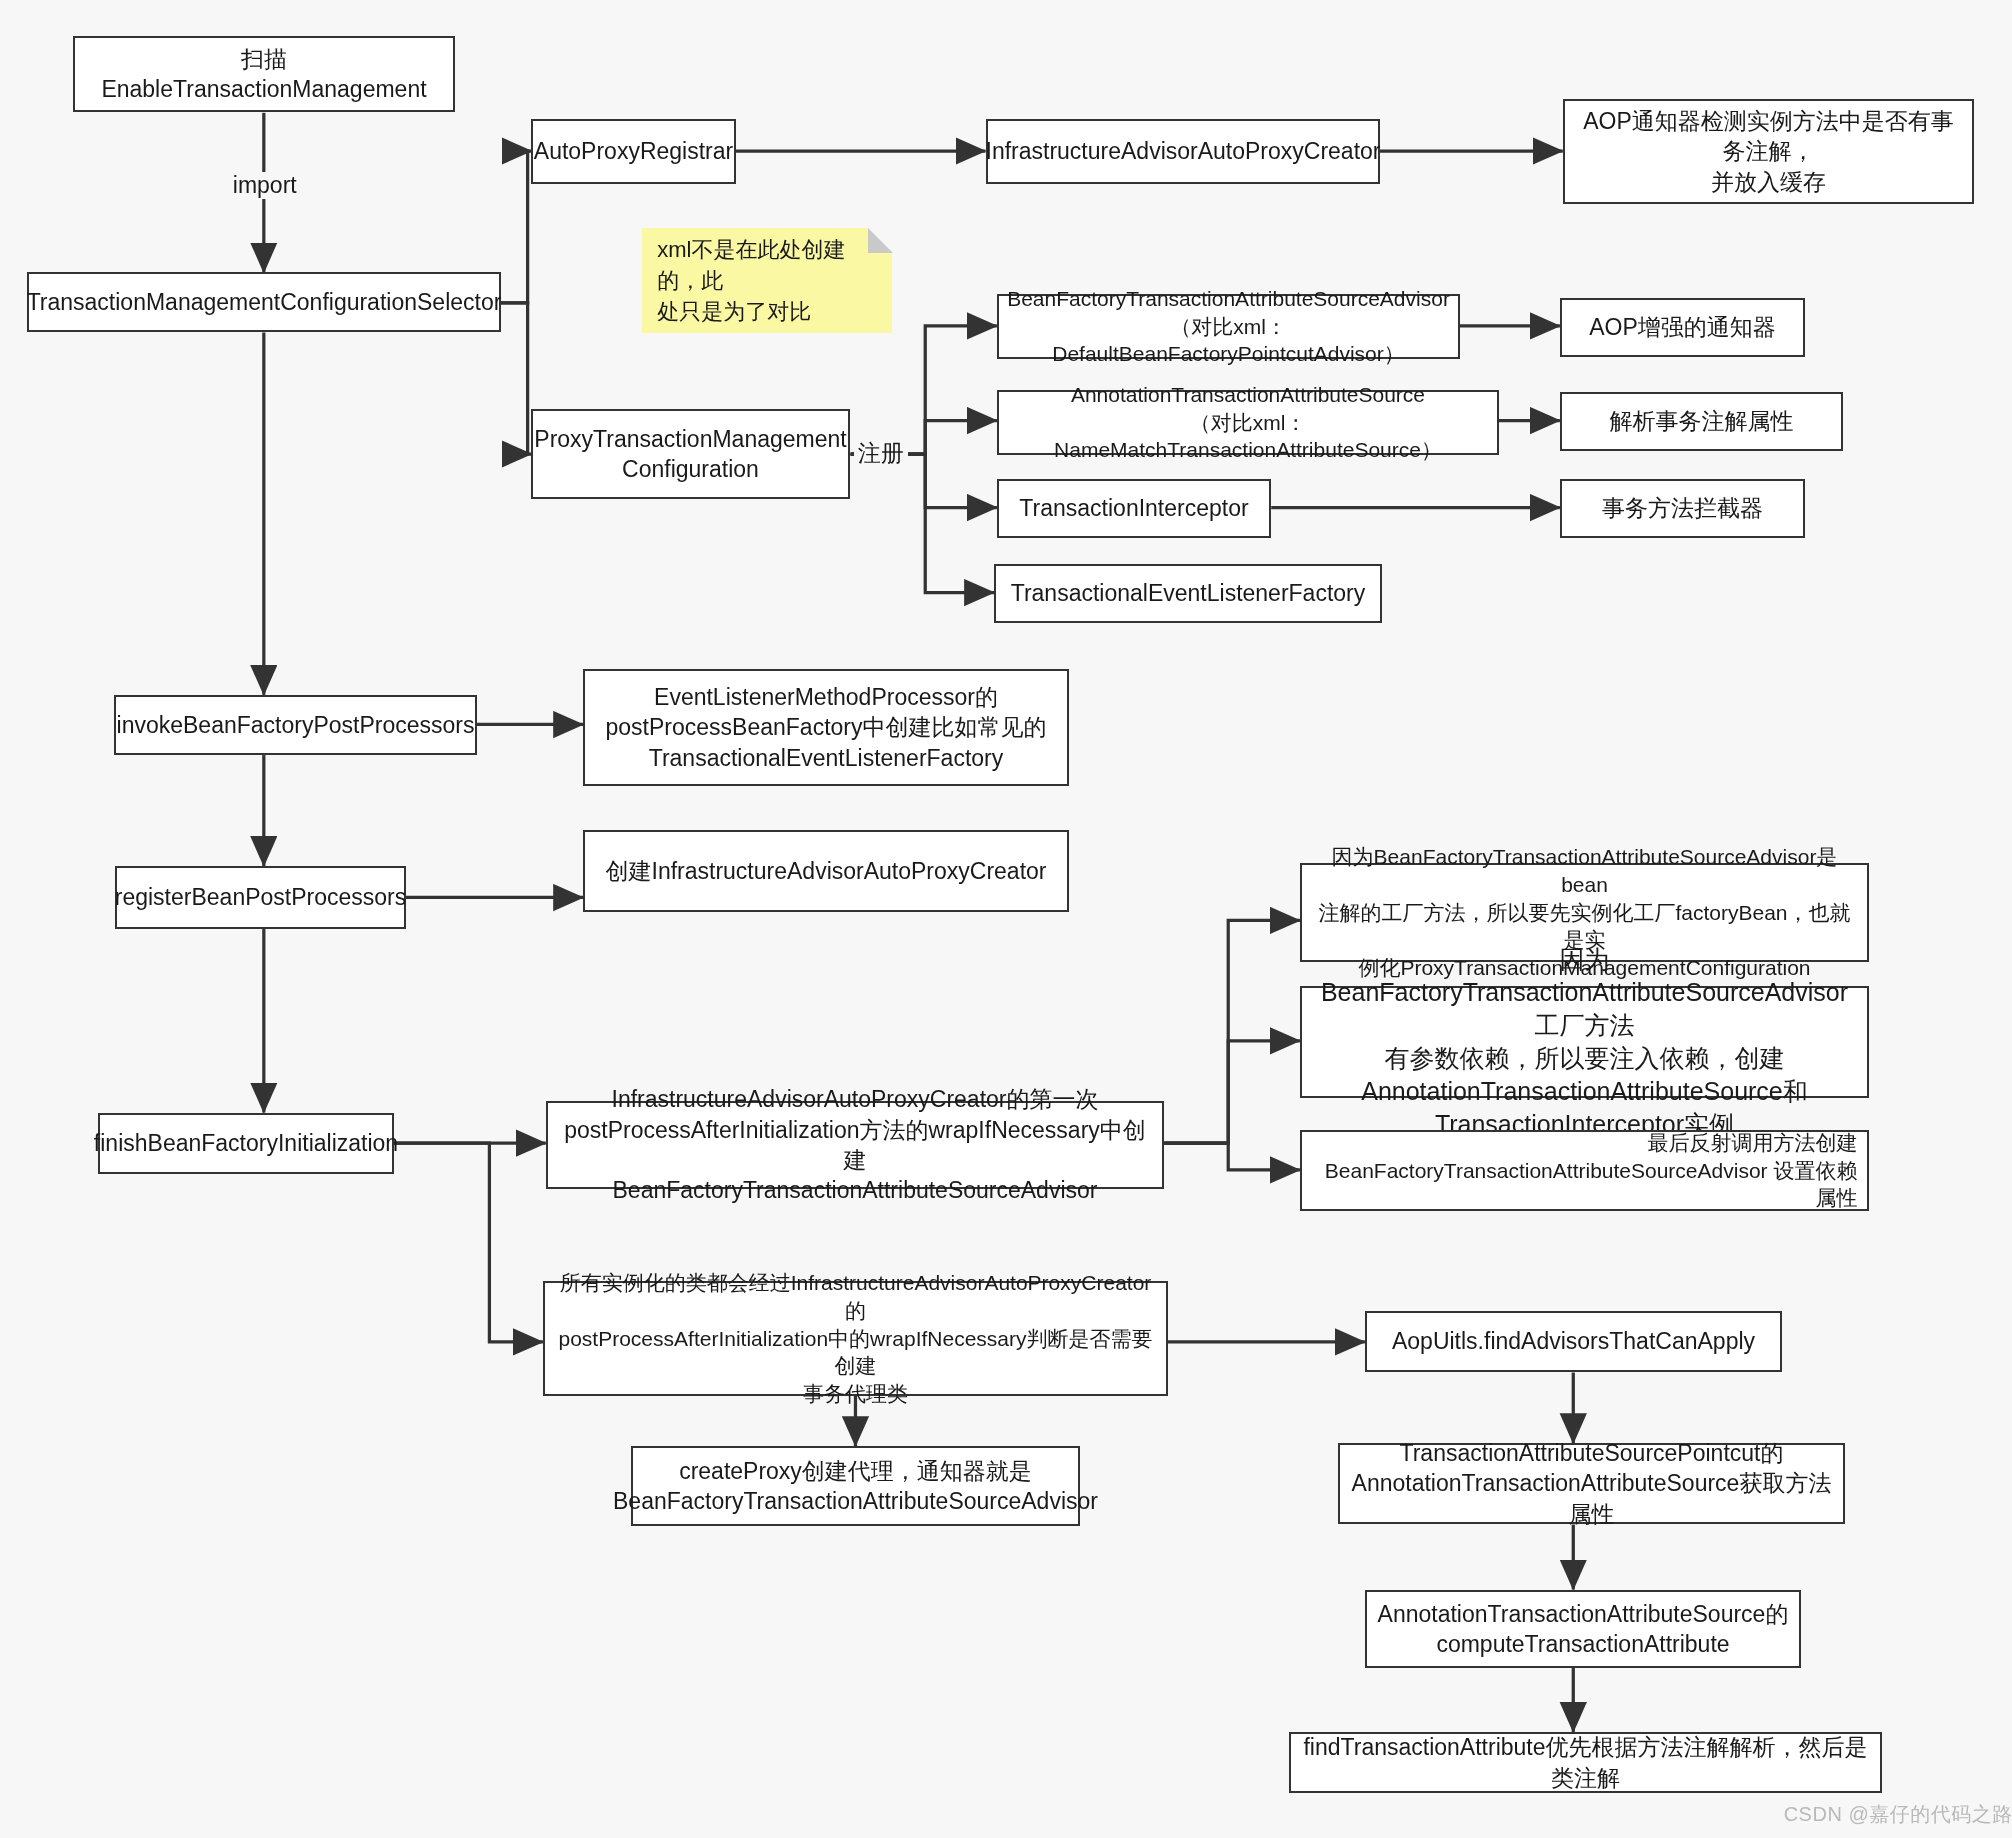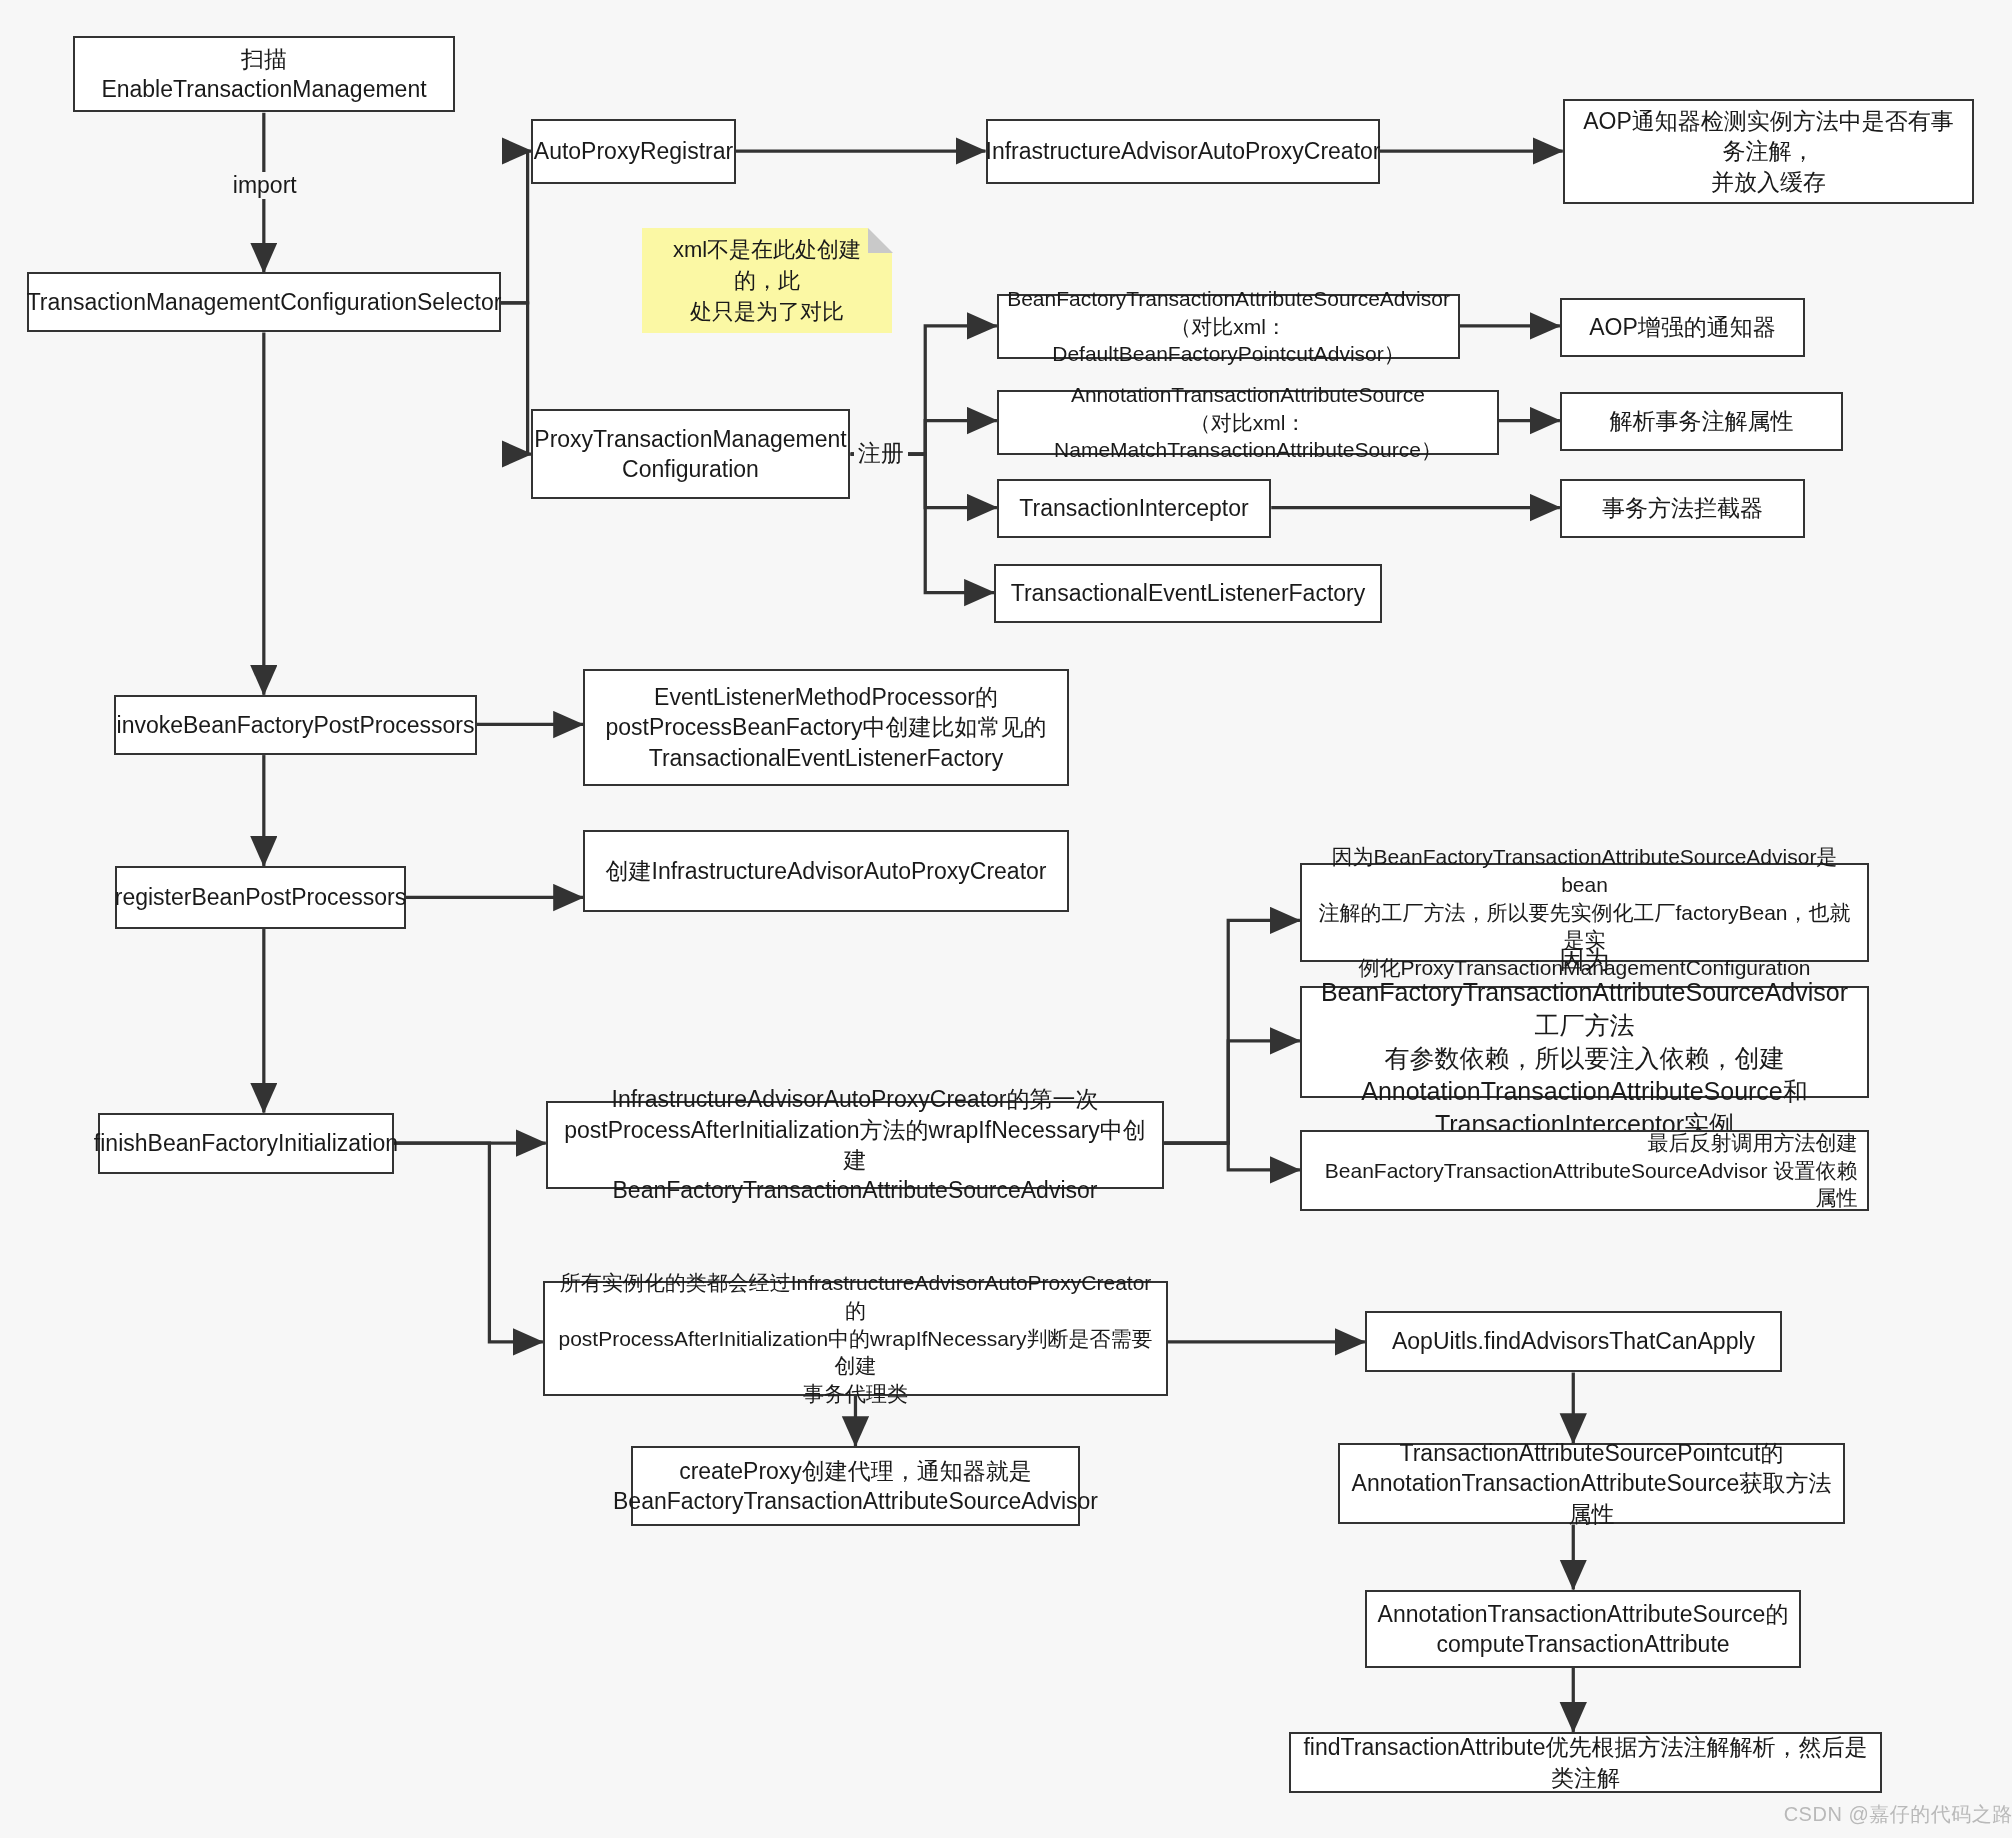--- a/index.html
+++ b/index.html
@@ -34,21 +34,20 @@
     white-space: pre-line;
   }
   .note {
     position: absolute;
     box-sizing: border-box;
     background: #fbf8a4;
     border: none;
     display: flex;
     align-items: center;
     justify-content: center;
-    text-align: center;
     color: #1a1a1a;
     font-size: 22px;
     line-height: 1.42;
     padding: 5.7px 15.3px;
     white-space: pre-line;
   }
   .note-fold {
     position: absolute;
     width: 0;
     height: 0;

